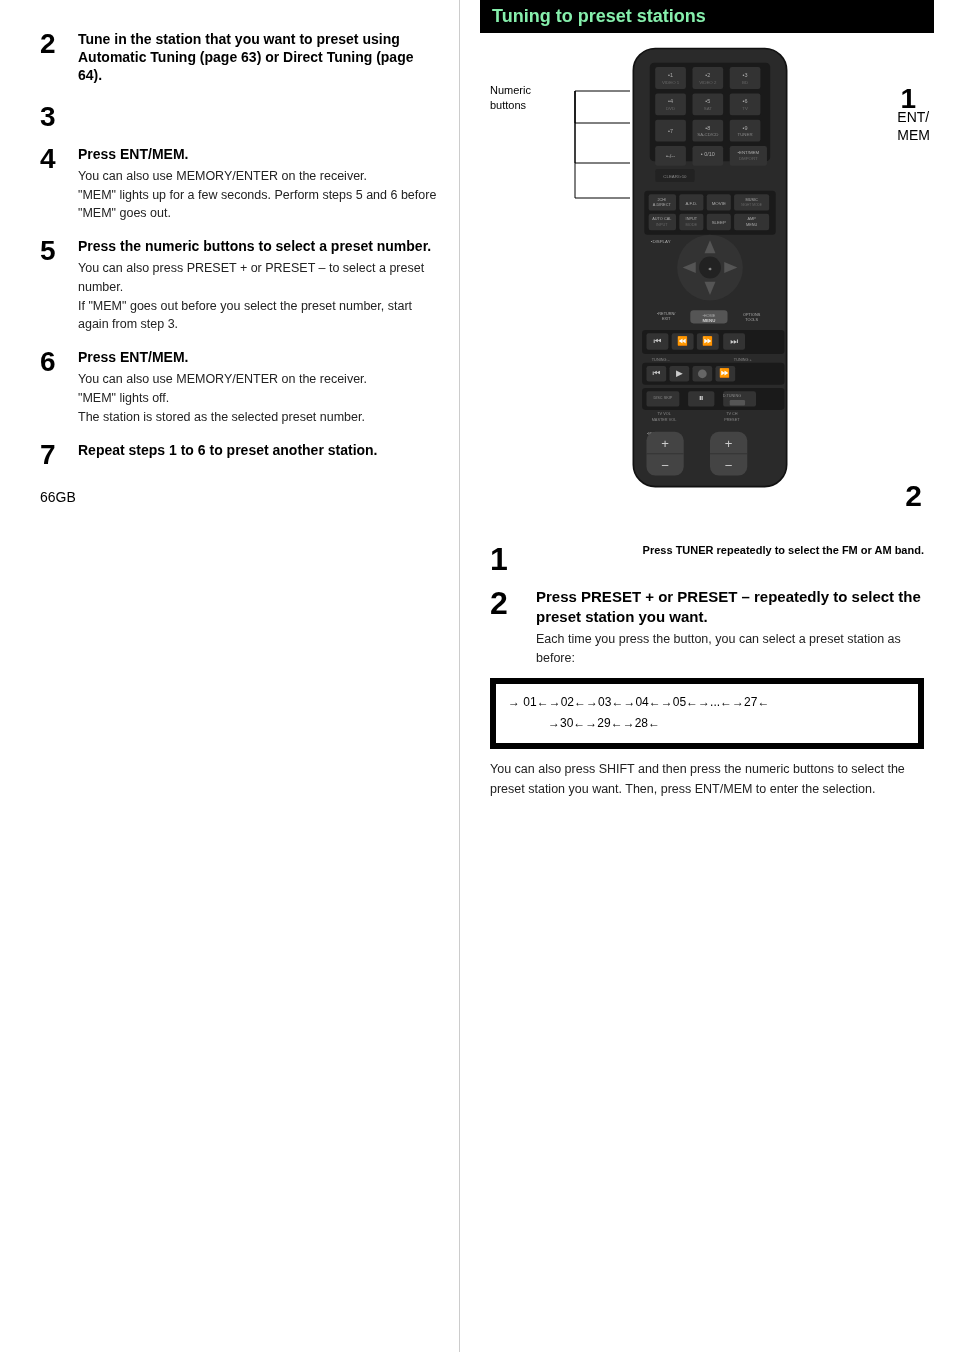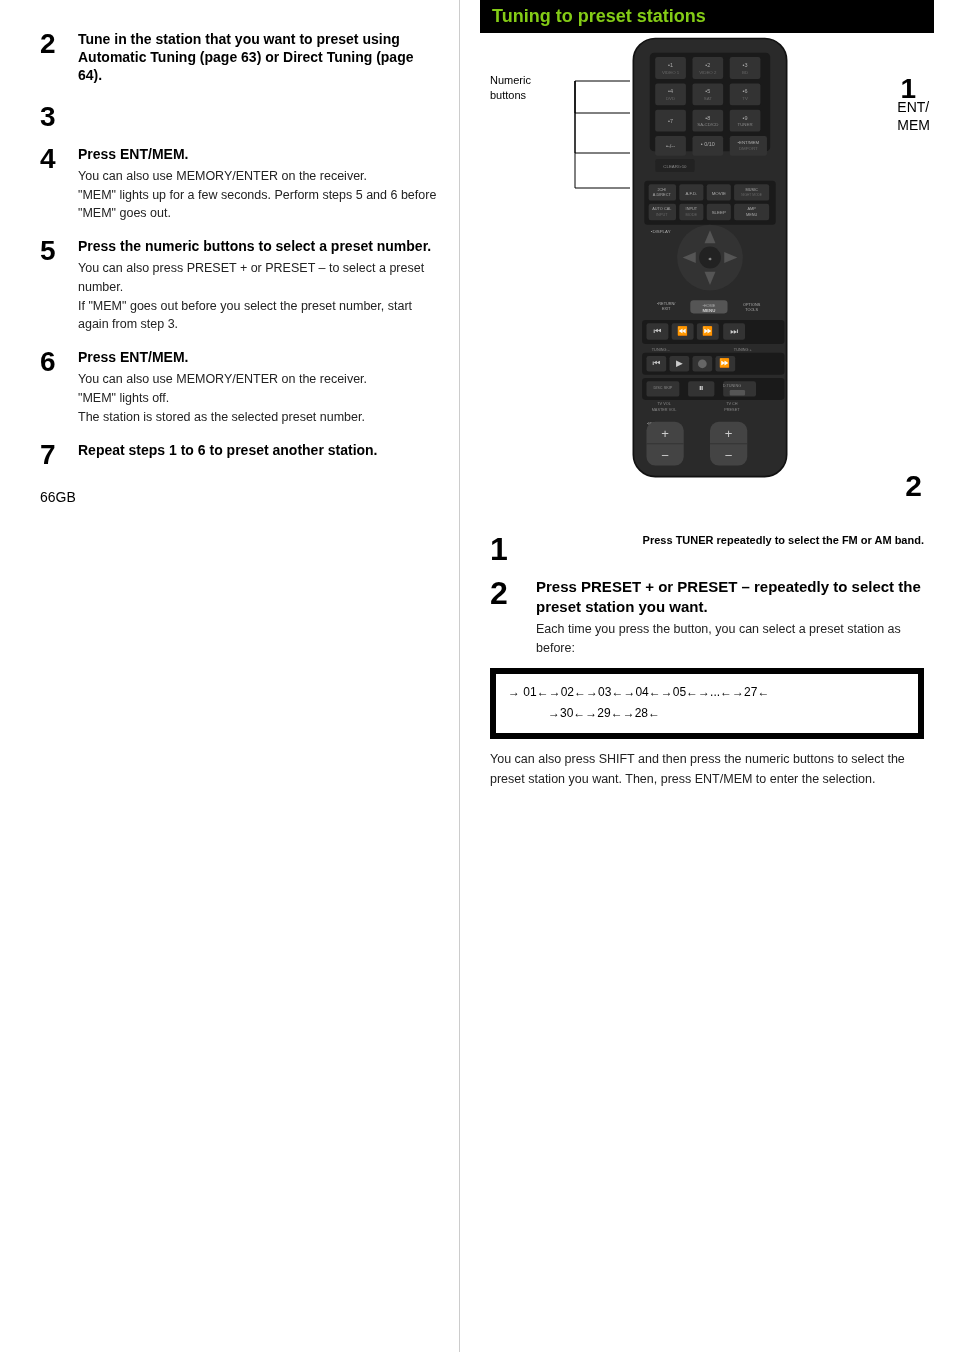--- a/index.html
+++ b/index.html
@@ -22,24 +22,25 @@
 
     
     .right-col {
       width: 494px;
       padding: 0 20px 20px 20px;
     }
 
     
     .section-header {
       background: #000;
-      color: #84cc16;
+      color: #86efac;
       font-size: 18px;
       font-weight: bold;
       padding: 6px 12px;
+      margin-bottom: 10px;
     }
 
     
     .step {
       display: flex;
       margin-bottom: 14px;
       align-items: flex-start;
     }
 
     .step-num {

